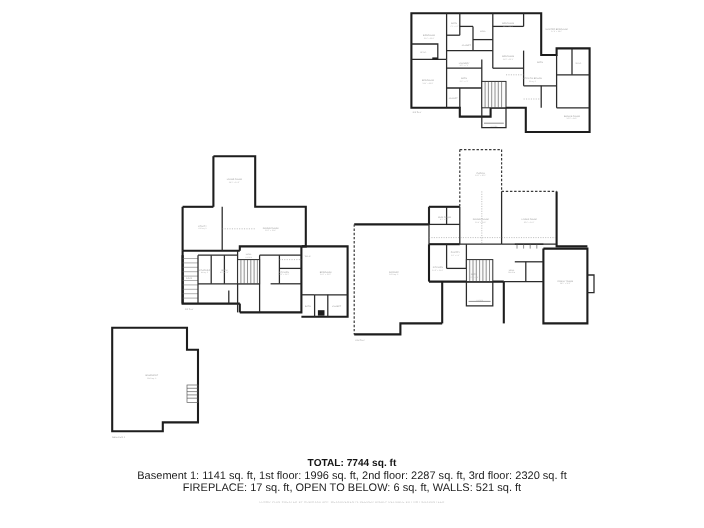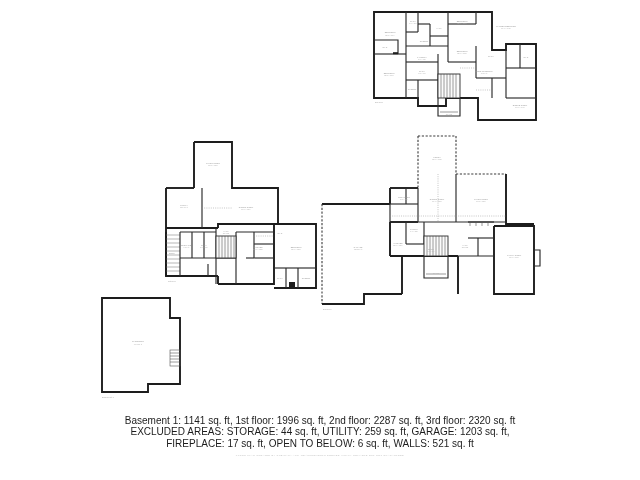--- a/index.html
+++ b/index.html
@@ -360,19 +360,19 @@
         <line x1="78" y1="71" x2="88" y2="71"></line>
         <line x1="78" y1="74" x2="88" y2="74"></line>
       </g>
       <text class="rlabel" x="46" y="54">BASEMENT</text>
       <text class="rlabel sub" x="46" y="56.6">1141 sq. ft</text>
       <text class="flabel" x="10" y="110">Basement 1</text>
     </svg>
   </div>
 
   <div id="caption">
+    <div class="total">TOTAL: 7744 sq. ft</div>
     <div class="detail">Basement 1: 1141 sq. ft, 1st floor: 1996 sq. ft, 2nd floor: 2287 sq. ft, 3rd floor: 2320 sq. ft</div>
-    <div class="detail">EXCLUDED AREAS: STORAGE: 44 sq. ft, UTILITY: 259 sq. ft, GARAGE: 1203 sq. ft,</div>
     <div class="detail">FIREPLACE: 17 sq. ft, OPEN TO BELOW: 6 sq. ft, WALLS: 521 sq. ft</div>
     <div class="fineprint">FLOOR PLAN CREATED BY CUBICASA APP. MEASUREMENTS DEEMED HIGHLY RELIABLE BUT NOT GUARANTEED</div>
   </div>
 
 </div>
 
 </body></html>

